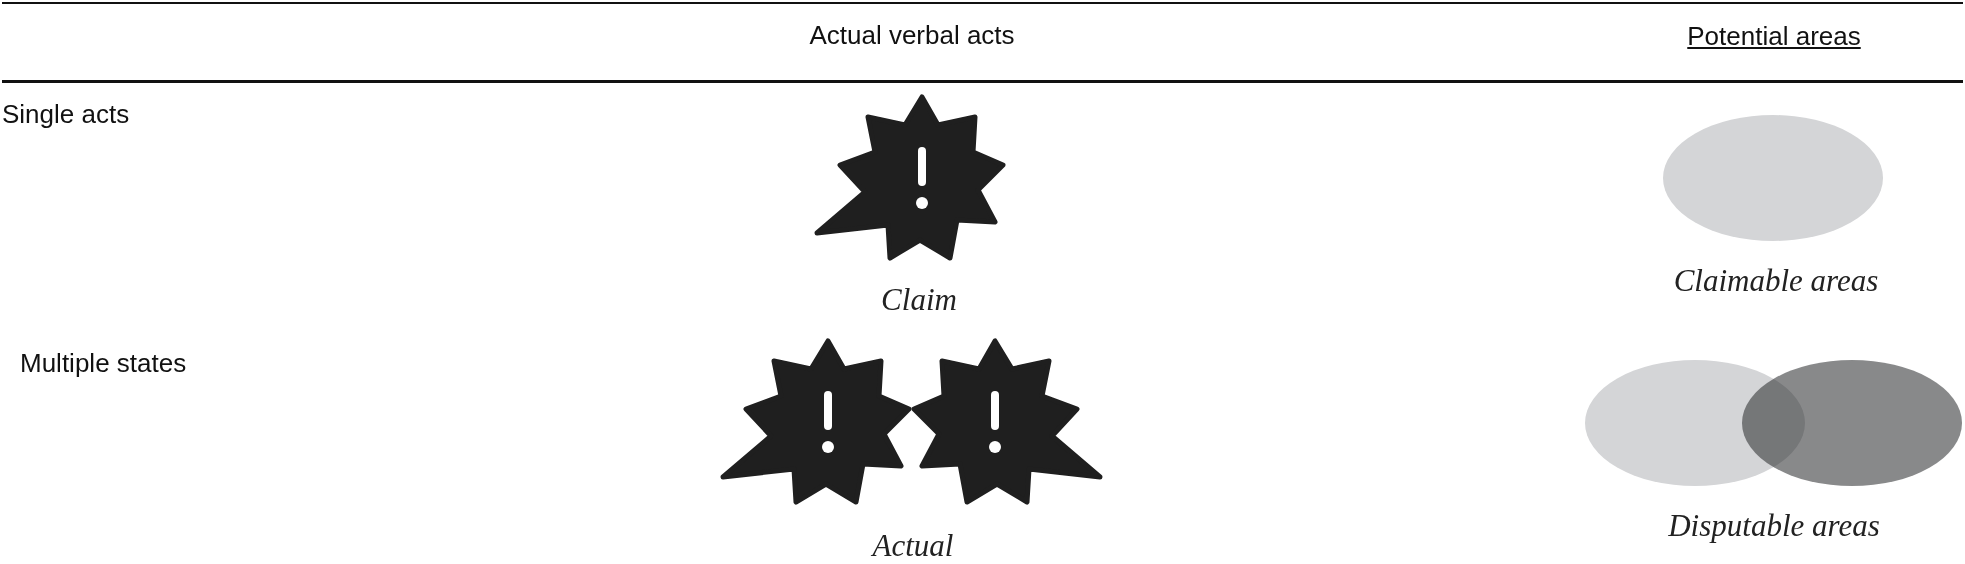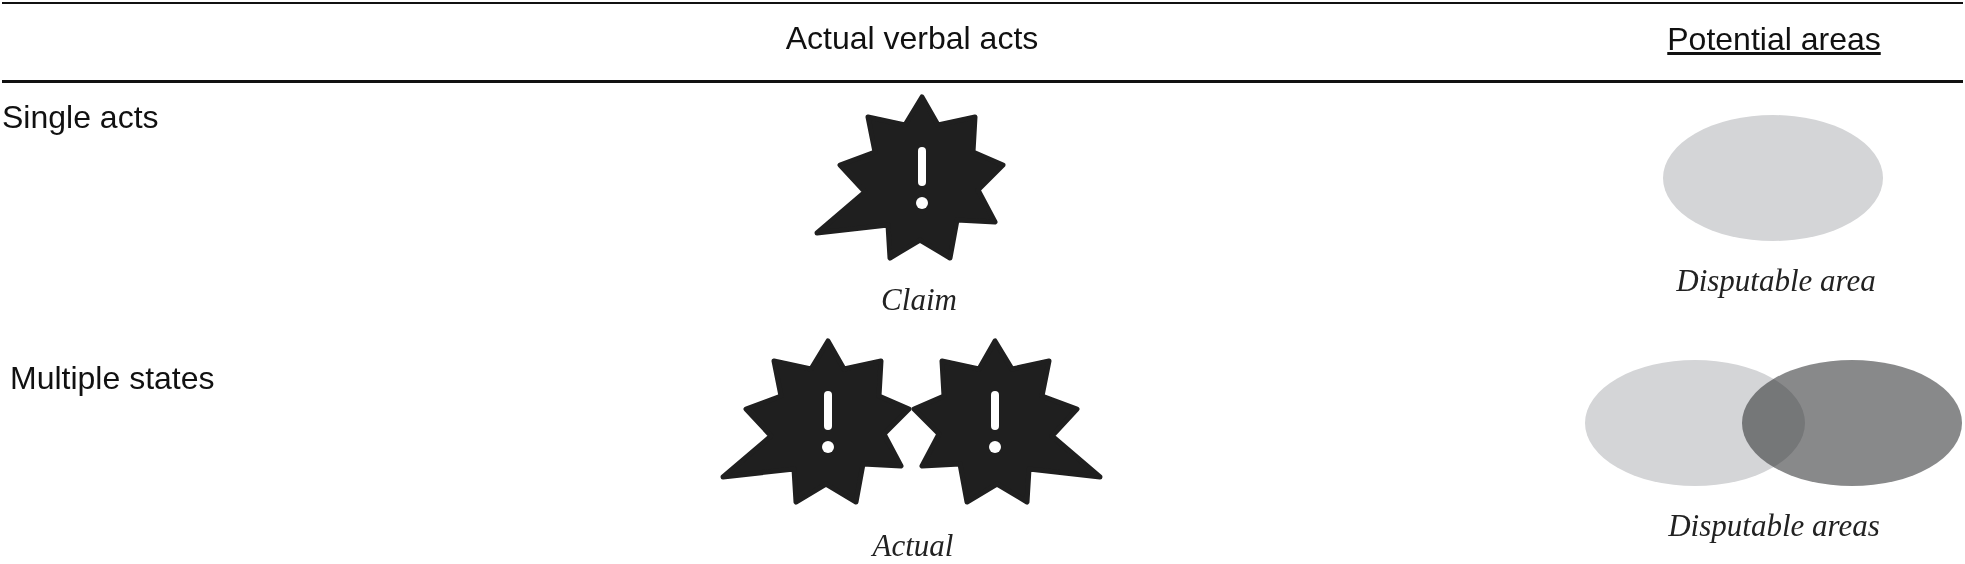--- a/index.html
+++ b/index.html
@@ -1,35 +1,35 @@
 <!DOCTYPE html>
 <html><head>
 <meta charset="utf-8">
 <style>
   html, body { margin: 0; padding: 0; background: #ffffff; }
   body { width: 1965px; height: 564px; position: relative; overflow: hidden; }
   .rule { position: absolute; left: 2px; width: 1961px; background: #111; }
   .rule-top { top: 2px; height: 2px; }
   .rule-header { top: 80px; height: 3px; }
-  .sans { position: absolute; font-family: "Liberation Sans", sans-serif; font-size: 32px; color: #111; white-space: nowrap; line-height: 1; }
+  .sans { position: absolute; font-family: "Liberation Sans", sans-serif; font-size: 26px; color: #111; white-space: nowrap; line-height: 1; }
   .caption { position: absolute; font-family: "Liberation Serif", serif; font-style: italic; font-size: 31px; color: #222; white-space: nowrap; line-height: 1; transform: translateX(-50%); }
   .hdr { transform: translateX(-50%); }
   svg.figure { position: absolute; left: 0; top: 0; }
 </style>
 </head>
 <body>
 
 <div class="rule rule-top"></div>
 <div class="rule rule-header"></div>
 
 <div class="sans hdr" style="left:912px; top:22px;">Actual verbal acts</div>
 <div class="sans hdr" style="left:1774px; top:23px;text-decoration:underline;">Potential areas</div>
 
 <div class="sans" style="left:2px; top:101px;">Single acts</div>
-<div class="sans" style="left:10px; top:350px;margin-top:12px;">Multiple states</div>
+<div class="sans" style="left:20px; top:350px;">Multiple states</div>
 
 <svg class="figure" width="1965" height="564" viewBox="0 0 1965 564">
   <defs>
 
     <path id="burst" d="M0,0 L16,28 L53,20 L51,55 L81,68 L56,93 L73,125 L35,123 L28,161 L-2,143 L-32,161 L-34,128 L-105,136 L-57,95 L-82,68 L-47,55 L-54,20 L-17,28 Z" fill="#1f1f1f" stroke="#1f1f1f" stroke-width="5" stroke-linejoin="round"></path>
     <g id="bang">
       <rect x="-4" y="50" width="8" height="39" rx="4" fill="#ffffff"></rect>
       <circle cx="0" cy="106" r="6" fill="#ffffff"></circle>
     </g>
   </defs>
@@ -49,14 +49,14 @@
   </g>
 
   <ellipse cx="1773" cy="178" rx="110" ry="63" fill="#d4d5d7"></ellipse>
 
   <ellipse cx="1695" cy="423" rx="110" ry="63" fill="#d4d5d7"></ellipse>
   <ellipse cx="1852" cy="423" rx="110" ry="63" fill="#2b2c2e" fill-opacity="0.56"></ellipse>
 </svg>
 
 <div class="caption" style="left:913px; top:284px;margin-left:6px;">Claim</div>
 <div class="caption" style="left:913px; top:530px;">Actual</div>
-<div class="caption" style="left:1776px; top:265px;">Disputable area</div>
+<div class="caption" style="left:1776px; top:265px;">Claimable areas</div>
 <div class="caption" style="left:1774px; top:510px;">Disputable areas</div>
 
 </body></html>

